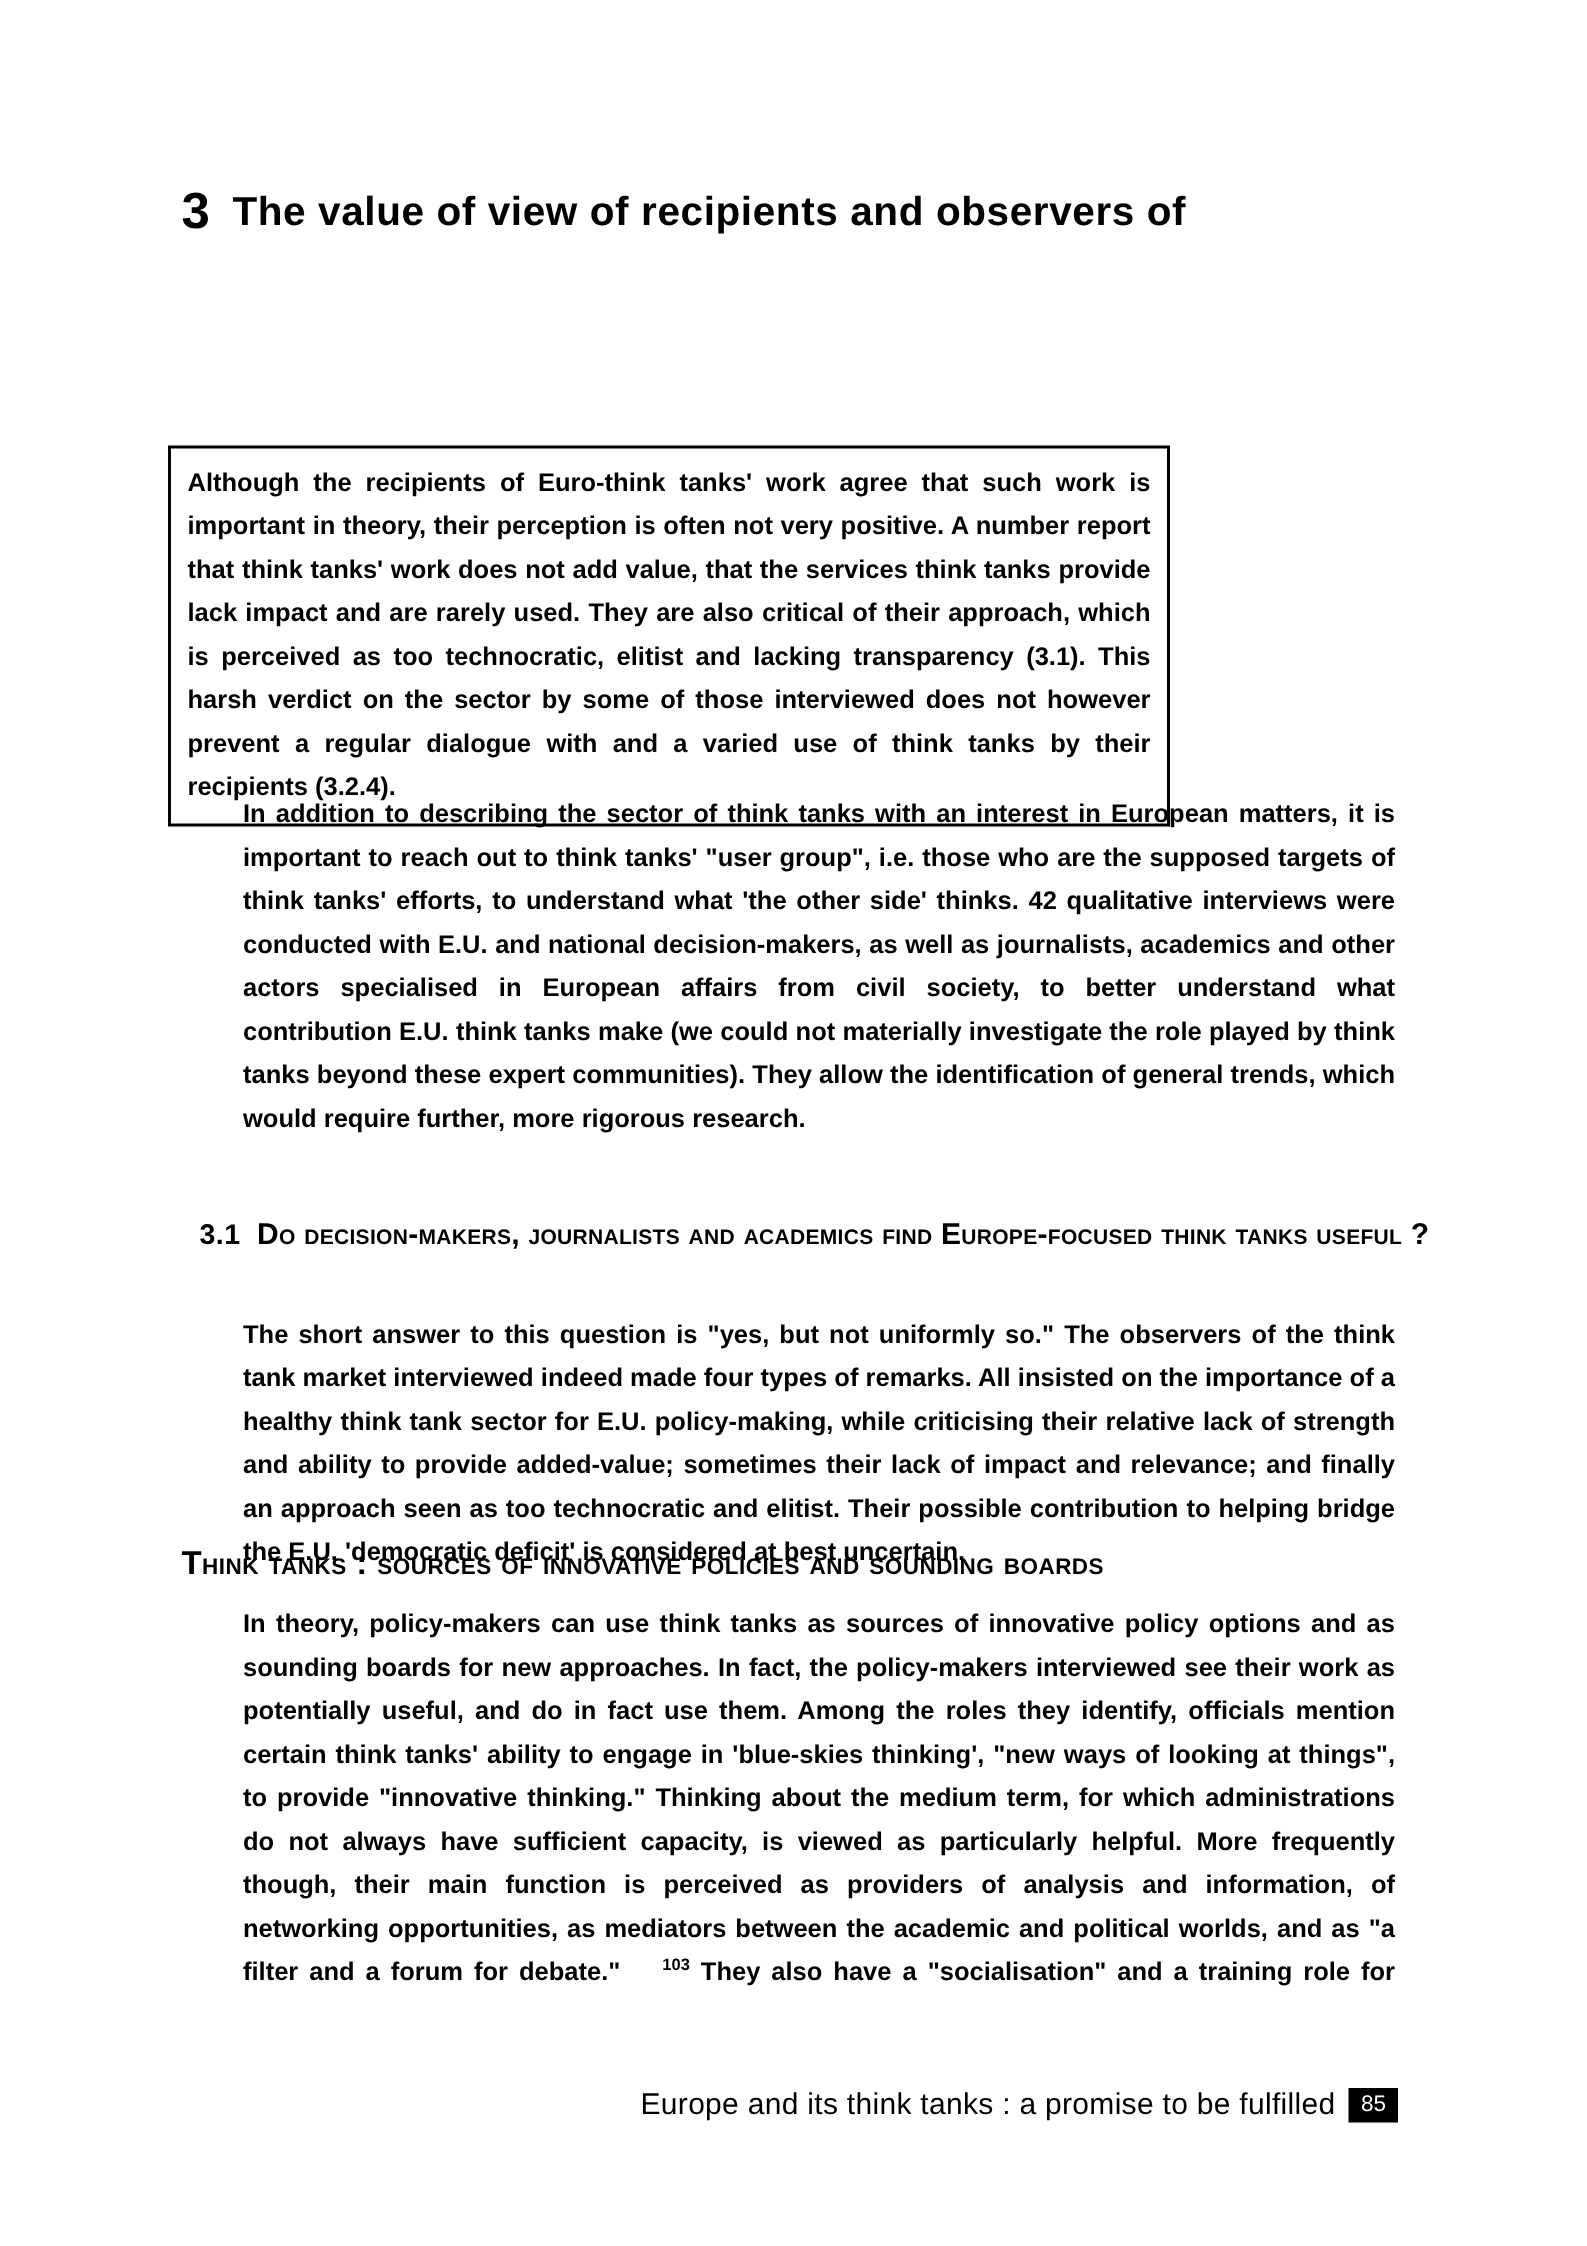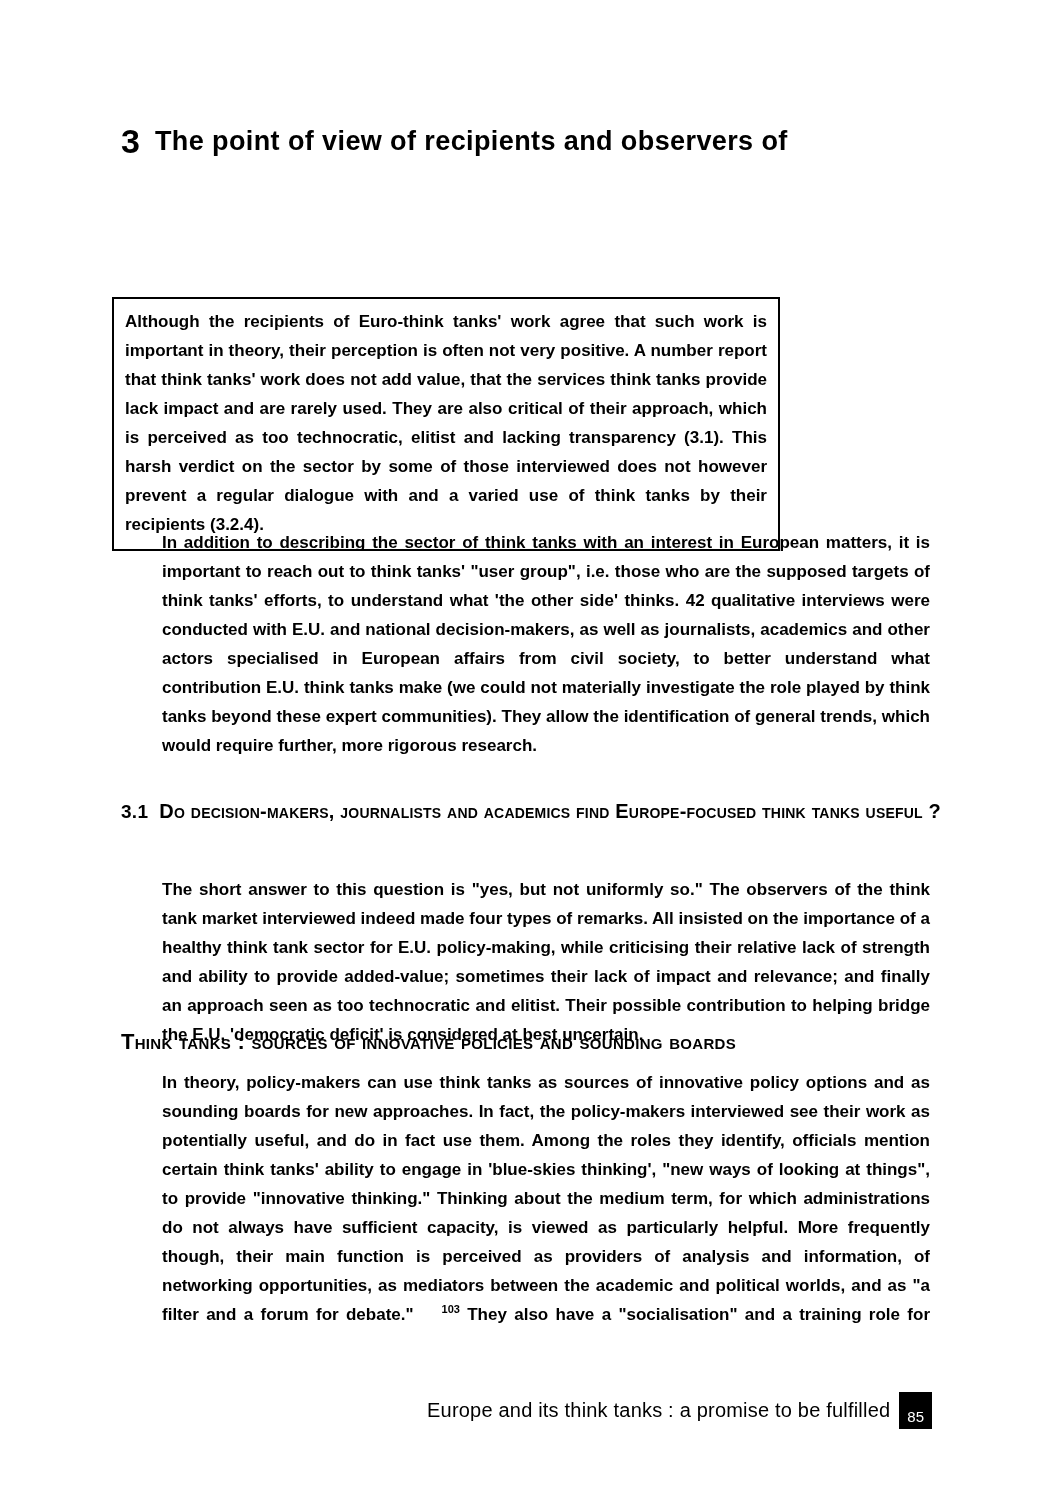--- a/index.html
+++ b/index.html
@@ -69,21 +69,21 @@
   }
   .para-intro   { top: 528px; }
   .para-section { top: 875px; }
   .para-sub     { top: 1068px; text-align-last: justify; }
 
   
   .section-heading {
     position: absolute;
     top: 800px;
     left: 121px;
-    margin: 0;
+    margin: 12px;
     display: flex;
     align-items: center;
     gap: 11px;
     font-weight: bold;
   }
   .section-number {
     font-size: 19px;
     letter-spacing: 0.3px;
   }
   .section-title {
@@ -125,33 +125,33 @@
     font-size: 20px;
     font-weight: normal;
     letter-spacing: 0.2px;
   }
   .page-badge {
     display: inline-block;
     background: #000000;
     color: #ffffff;
     font-size: 15px;
     font-weight: normal;
-    padding: 17px 8px 5px 8px;
+    padding: 3px 8px 5px 8px;
     line-height: 1;
   }
 </style>
 </head>
 <body>
 
 <div class="page">
 
   <header class="chapter-heading">
     <span class="chapter-number">3</span>
     <div class="chapter-title">
-      <div>The point of view of recipients and observers of</div>
+      <div>The value of view of recipients and observers of</div>
     </div>
   </header>
 
   <div class="summary-box">
     <p>Although the recipients of Euro-think tanks' work agree that such work is important in theory, their perception is often not very positive. A number report that think tanks' work does not add value, that the services think tanks provide lack impact and are rarely used. They are also critical of their approach, which is perceived as too technocratic, elitist and lacking transparency (3.1). This harsh verdict on the sector by some of those interviewed does not however prevent a regular dialogue with and a varied use of think tanks by their recipients (3.2.4).</p>
   </div>
 
   <p class="body-para para-intro">In addition to describing the sector of think tanks with an interest in European matters, it is important to reach out to think tanks' "user group", i.e. those who are the supposed targets of think tanks' efforts, to understand what 'the other side' thinks. 42 qualitative interviews were conducted with E.U. and national decision-makers, as well as journalists, academics and other actors specialised in European affairs from civil society, to better understand what contribution E.U. think tanks make (we could not materially investigate the role played by think tanks beyond these expert communities). They allow the identification of general trends, which would require further, more rigorous research.</p>
 
   <h2 class="section-heading">

